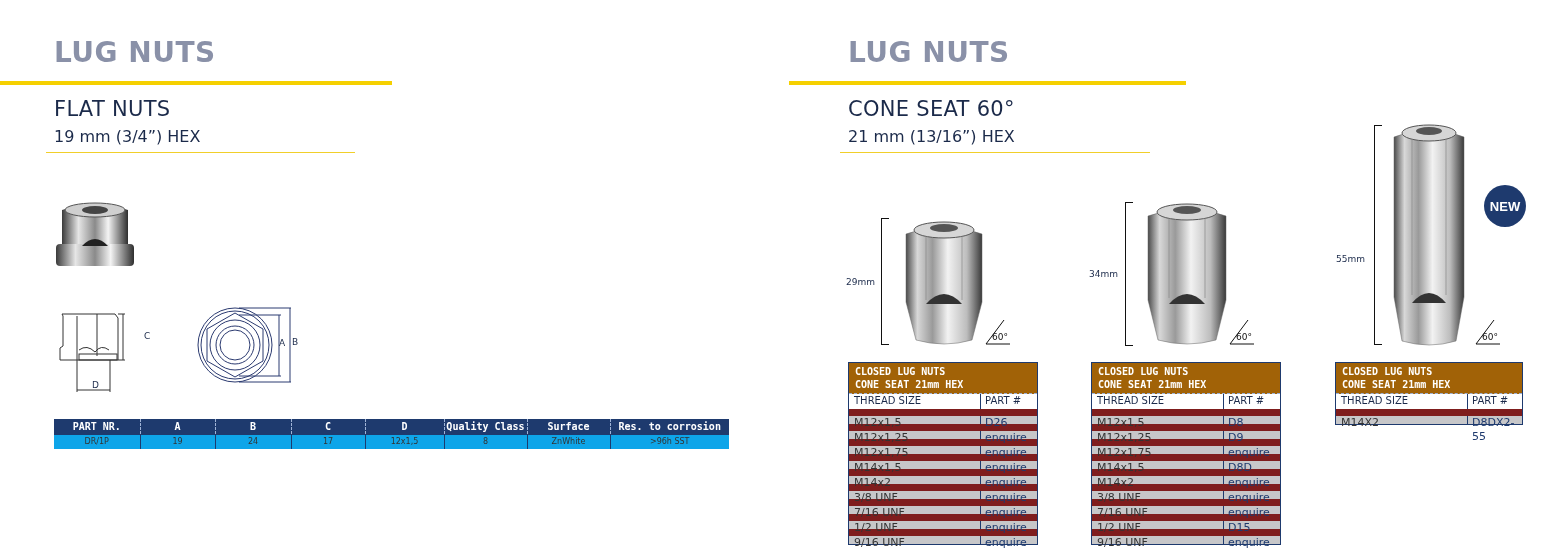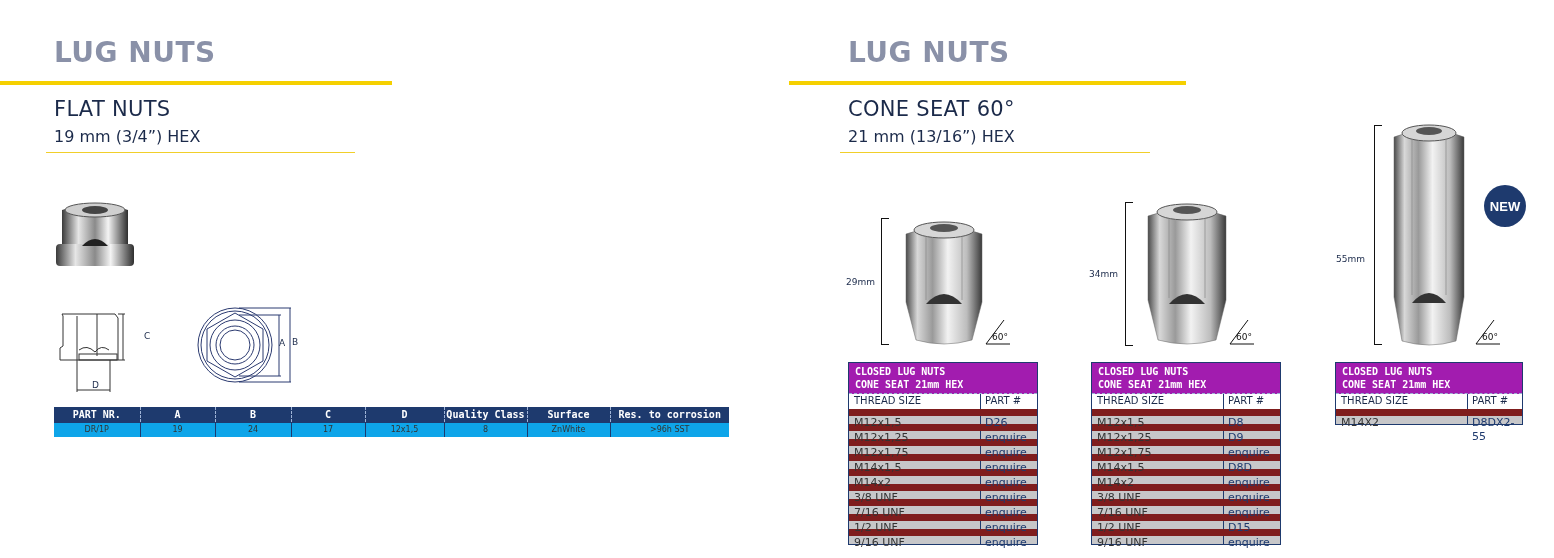--- a/index.html
+++ b/index.html
@@ -16,21 +16,21 @@
 
   
   table.spec { position: absolute; border-collapse: collapse; font-size: 8px; color: #333; }
   table.spec th { background: #1e3a6e; color: #ffffff; font-family: "DejaVu Sans Mono", monospace; font-weight: bold; font-size: 10px; height: 15px; border-right: 1px dashed #9fb3d6; text-align: center; }
   table.spec th:last-child { border-right: none; }
   table.spec td { background: #0ea5e9; height: 15px; text-align: center; border-right: 1px solid #1e3a6e; border-top: 1px solid #1e3a6e; }
   table.spec td:last-child { border-right: none; }
 
   
   .cone-table { position: absolute; width: 190px; border: 1px solid #1e3a6e; }
-  .cone-table .head { background: #a21caf; color: #ffffff; font-family: "DejaVu Sans Mono", monospace; font-weight: bold; font-size: 10px; line-height: 13px; padding: 2px 6px; border-bottom: 1px dashed #9fb3d6; }
+  .cone-table .head { background: #a16207; color: #ffffff; font-family: "DejaVu Sans Mono", monospace; font-weight: bold; font-size: 10px; line-height: 13px; padding: 2px 6px; border-bottom: 1px dashed #9fb3d6; }
   .cone-table .row { display: flex; height: 15px; border-top: 7px solid #7f1d1d; font-size: 11px; line-height: 14px; }
   .cone-table .row .c1 { flex: 0 0 132px; padding-left: 5px; border-right: 1px solid #1e3a6e; color: #333; }
   .cone-table .row .c2 { flex: 1; padding-left: 4px; color: #1e3a6e; }
   .cone-table .row.hdr { background: #ffffff; border-top: none; font-size: 10px; }
   .cone-table .row.hdr .c1, .cone-table .row.hdr .c2 { color: #1b2a4a; }
   .cone-table .row.data { background: #c7c7c9; }
 
   .dim-label { font-size: 9px; color: #1b2a4a; }
   .bracket { position: absolute; border: 1.5px solid #111; border-right: none; width: 8px; }
   .angle { position: absolute; font-size: 9px; color: #111; }
@@ -93,21 +93,21 @@
     <line x1="44" y1="71" x2="86" y2="71"></line>
     <line x1="84" y1="10" x2="84" y2="71"></line>
     <line x1="44" y1="3" x2="96" y2="3"></line>
     <line x1="44" y1="77" x2="96" y2="77"></line>
     <line x1="95" y1="3" x2="95" y2="77"></line>
   </g>
 </svg>
 <div class="abs dim-label" style="left:279px; top:338px;">A</div>
 <div class="abs dim-label" style="left:292px; top:337px;">B</div>
 
-<table class="spec" style="left:54px; top:407px; width:675px;">
+<table class="spec" style="left:54px; top:419px; width:675px;">
   <thead>
     <tr>
       <th style="width:86px">PART NR.</th>
       <th style="width:75px">A</th>
       <th style="width:76px">B</th>
       <th style="width:74px">C</th>
       <th style="width:79px">D</th>
       <th style="width:83px">Quality Class</th>
       <th style="width:83px">Surface</th>
       <th style="width:119px">Res. to corrosion</th>

